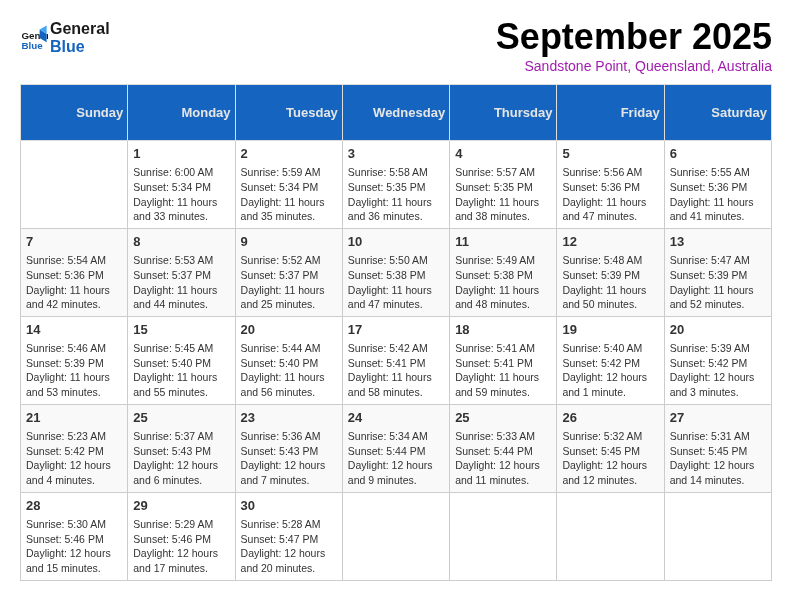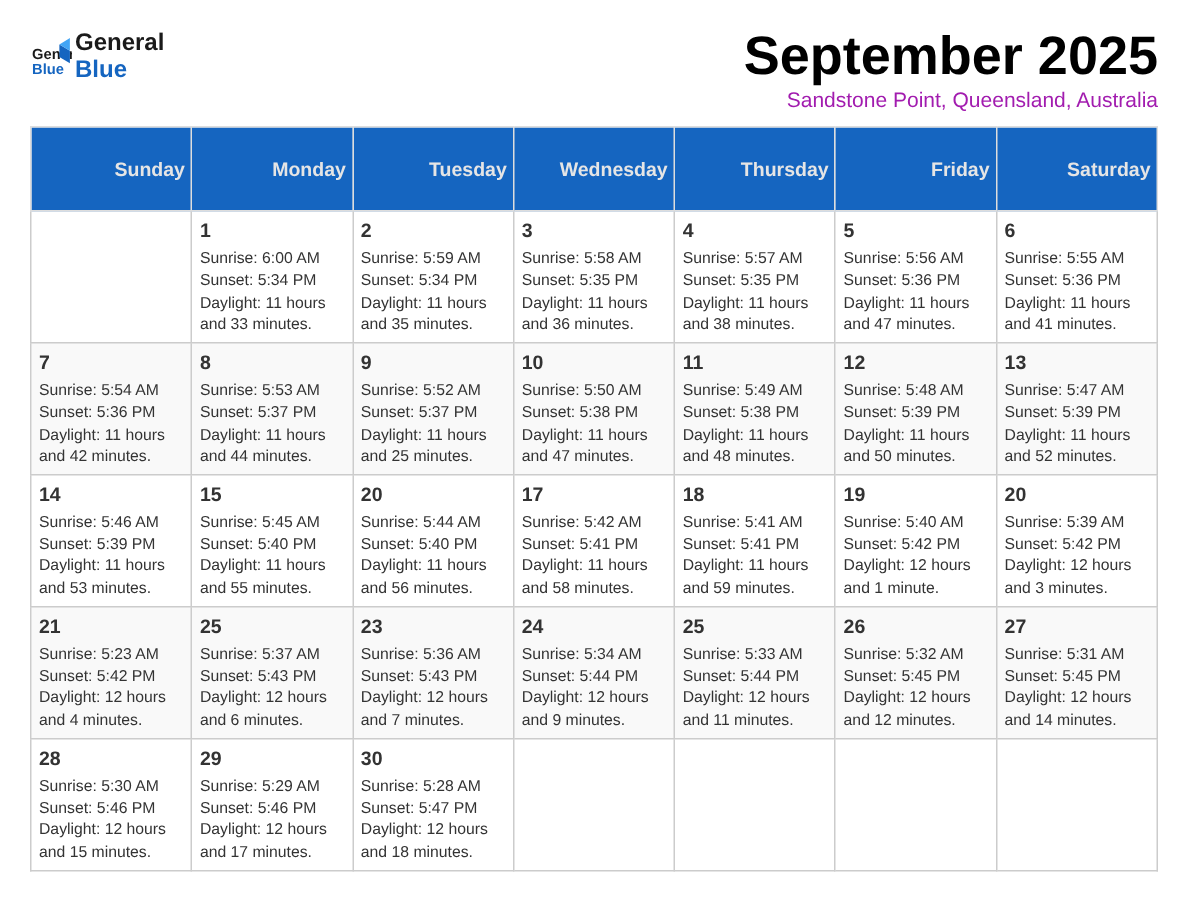--- a/index.html
+++ b/index.html
@@ -329,21 +329,21 @@
           <div class="day-info">Sunrise: 5:29 AM</div>
           <div class="day-info">Sunset: 5:46 PM</div>
           <div class="day-info">Daylight: 12 hours</div>
           <div class="day-info">and 17 minutes.</div>
         </td>
         <td>
           <span class="day-num">30</span>
           <div class="day-info">Sunrise: 5:28 AM</div>
           <div class="day-info">Sunset: 5:47 PM</div>
           <div class="day-info">Daylight: 12 hours</div>
-          <div class="day-info">and 18 minutes.</div>
+          <div class="day-info">and 20 minutes.</div>
         </td>
         <td class="empty"></td>
         <td class="empty"></td>
         <td class="empty"></td>
         <td class="empty"></td>
       </tr>
     </tbody>
 </table>
 
 </body></html>

